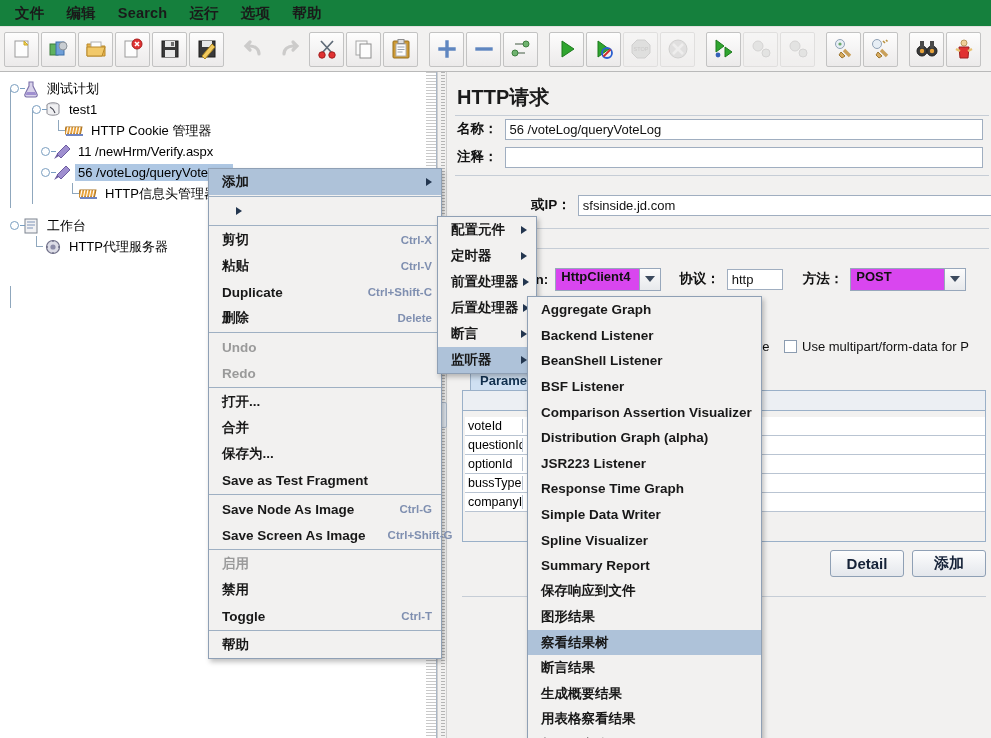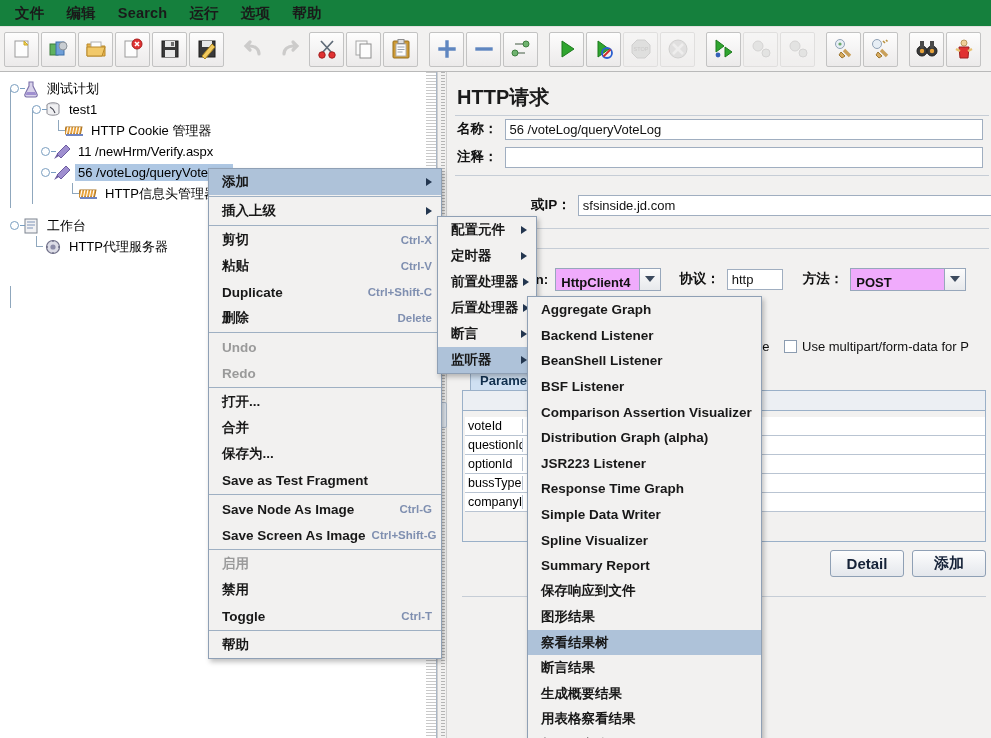--- a/index.html
+++ b/index.html
@@ -107,22 +107,22 @@
   }
   .frow { position: absolute; display: flex; align-items: center; height: 22px; }
   .flabel { font-size: 13.5px; font-weight: 700; color: #111; margin-right: 7px; white-space: nowrap; }
   .ftext {
     height: 21px; border: 1px solid #a0aec0; background: #fff; padding: 1px 4px;
     font-size: 13px; color: #111; display: flex; align-items: center; overflow: hidden;
   }
   .hr { position: absolute; height: 1px; background: #c6cdd6; }
 
   .sel-box {
-    height: 23px; border: 1px solid #97a7bb; background: #f0abfc;
-    display: flex; align-items: flex-end; padding-left: 5px;
+    height: 23px; border: 1px solid #97a7bb; background: #d946ef;
+    display: flex; align-items: flex-start; padding-left: 5px;
     font-size: 13px; font-weight: 700; color: #111; position: relative;
   }
   .sel-box .arrow {
     position: absolute; right: 0; top: 0; bottom: 0; width: 21px;
     background: linear-gradient(#fcfcfc, #e7e9ec); border-left: 1px solid #97a7bb;
     display: flex; align-items: center; justify-content: center;
   }
   .caret { width: 0; height: 0; border-left: 5px solid transparent; border-right: 5px solid transparent; border-top: 6px solid #3d4b5e; }
 
   .cbx { width: 13px; height: 13px; border: 1px solid #8c9cb0; background: #fff; margin-right: 5px; flex: 0 0 auto; }
@@ -571,21 +571,20 @@
     <div class="hr" style="left:15px; top:524px; width:524px;"></div>
   </div>
 
   <div class="cmenu" id="ctx-main">
     <div class="cmi hl">
         <span class="lb">添加</span>
         <span class="sub-arrow"></span>
       </div>
     <div class="cmsep"></div>
     <div class="cmi">
-        <span class="lb">插入上级</span>
         <span class="sub-arrow"></span>
       </div>
     <div class="cmsep"></div>
     <div class="cmi">
         <span class="lb">剪切</span>
         <span class="acc">Ctrl-X</span>
       </div>
     <div class="cmi">
         <span class="lb">粘贴</span>
         <span class="acc">Ctrl-V</span>
@@ -618,21 +617,21 @@
     <div class="cmi">
         <span class="lb">Save as Test Fragment</span>
       </div>
     <div class="cmsep"></div>
     <div class="cmi">
         <span class="lb">Save Node As Image</span>
         <span class="acc">Ctrl-G</span>
       </div>
     <div class="cmi">
         <span class="lb">Save Screen As Image</span>
-        <span class="acc" style="margin-left:6px;">Ctrl+Shift-G</span>
+        <span class="acc" style="margin-left:22px;">Ctrl+Shift-G</span>
       </div>
     <div class="cmsep"></div>
     <div class="cmi dis">
         <span class="lb">启用</span>
       </div>
     <div class="cmi">
         <span class="lb">禁用</span>
       </div>
     <div class="cmi">
         <span class="lb">Toggle</span>

